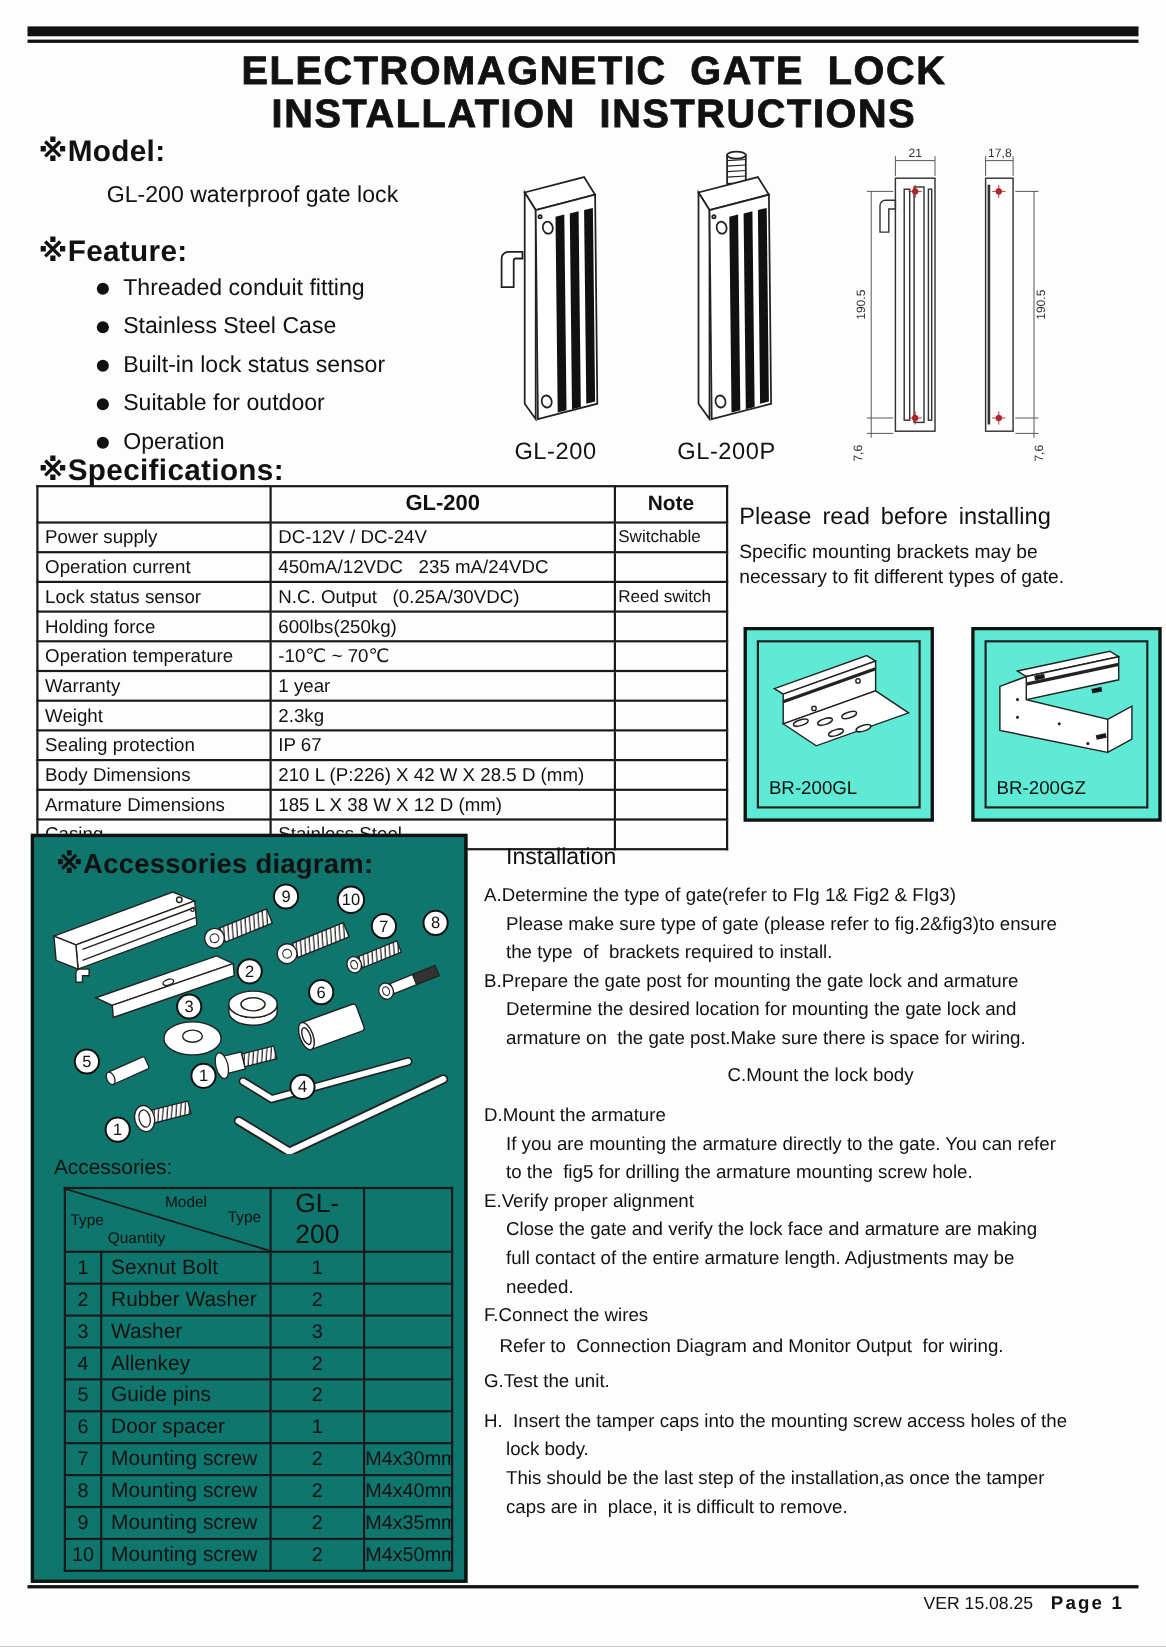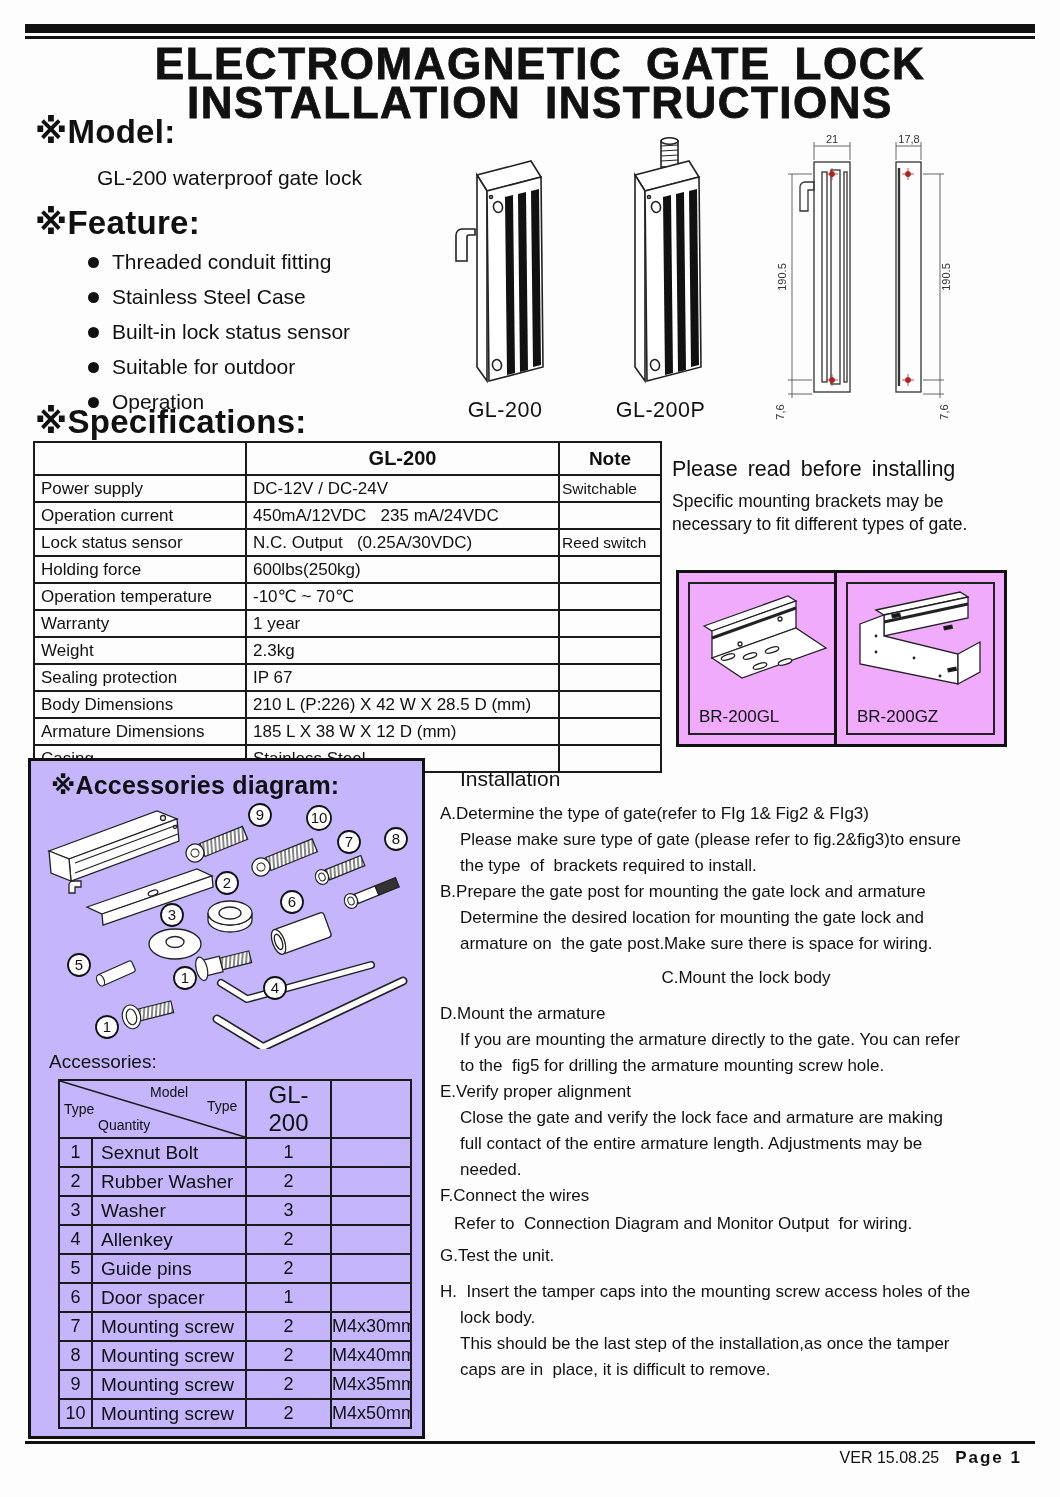--- a/index.html
+++ b/index.html
@@ -1,41 +1,41 @@
 <!DOCTYPE html>
 <html><head>
 <meta charset="utf-8">
 <style>
   html,body{margin:0;padding:0;background:#888;}
   .page{position:relative;width:1060px;height:1497px;background:#fdfdfd;margin:0 auto;
         font-family:"Liberation Sans","DejaVu Sans",sans-serif;color:#111;overflow:hidden;}
   .abs{position:absolute;}
   .bar{position:absolute;left:25px;width:1010px;background:#111;}
   .title{position:absolute;left:35px;top:44px;width:1010px;text-align:center;
-         font-weight:bold;font-size:44px;line-height:39px;letter-spacing:1.5px;word-spacing:10px;
+         font-weight:bold;font-size:36px;line-height:39px;letter-spacing:1.5px;word-spacing:10px;
          -webkit-text-stroke:0.8px #111;}
-  .h1{position:absolute;font-weight:bold;font-size:33px;letter-spacing:.3px;}
+  .h1{position:absolute;font-weight:bold;font-size:27px;letter-spacing:.3px;margin-top:10px;}
   .plain21{font-size:21px;}
   .features{position:absolute;left:88px;top:250px;margin:0;padding:0;list-style:none;}
   .features li{display:flex;align-items:flex-start;margin-bottom:11px;font-size:21px;}
   .features .dot{width:11px;height:11px;border-radius:50%;background:#111;margin:7px 13px 0 0;flex:none;}
   
   table.spec{position:absolute;left:33px;top:441px;width:627px;border-collapse:collapse;table-layout:fixed;}
   table.spec td{border:2px solid #1a1a1a;height:25px;font-size:17px;padding:0 6px;white-space:pre-wrap;overflow:hidden;}
   table.spec td.h{font-weight:bold;text-align:center;font-size:20px;}
   table.spec td.h.note{font-size:19px;}
   table.spec td.c2{text-align:left;font-size:15.5px;padding:0 2px;}
   
   .read-h{position:absolute;left:672px;top:457px;font-size:21.5px;word-spacing:4px;}
   .read-b{position:absolute;left:672px;top:490px;width:370px;font-size:17.5px;line-height:23px;}
-  .brbox{position:absolute;top:570px;width:167px;height:171px;border:3px solid #111;background:#f0abfc;}
+  .brbox{position:absolute;top:570px;width:167px;height:171px;border:3px solid #111;background:#5eead4;}
   .brbox .inner{position:absolute;left:9px;top:9px;right:9px;bottom:9px;border:2px solid #222;}
   .brbox .lbl{position:absolute;left:9px;bottom:6px;font-size:17px;}
   
-  .accbox{position:absolute;left:28px;top:758px;width:391px;height:675px;border:3px solid #111;background:#c4b5fd;}
+  .accbox{position:absolute;left:28px;top:758px;width:391px;height:675px;border:3px solid #111;background:#0f766e;}
   .acc-h{position:absolute;left:20px;top:10px;font-weight:bold;font-size:25px;letter-spacing:.2px;}
   .acc-lbl{position:absolute;left:18px;top:290px;font-size:19px;}
   table.acc{position:absolute;left:27px;top:318px;width:352px;border-collapse:collapse;table-layout:fixed;}
   table.acc td{border:2px solid #1a1a1a;font-size:18px;text-align:center;height:27px;padding:0 2px;overflow:hidden;}
   table.acc td.name{text-align:left;font-size:19px;padding-left:8px;}
   table.acc td.note{font-size:18px;padding:0;margin-top:48px;}
   table.acc td.diag{position:relative;height:56px;padding:0;}
   table.acc td.glhead{font-size:24px;height:56px;}
   .diag span{position:absolute;font-size:14px;}
   
@@ -275,21 +275,21 @@
             <ellipse cx="70" cy="82" rx="7" ry="2.6" transform="rotate(-18 70 82)"></ellipse>
             <ellipse cx="95" cy="78" rx="7" ry="2.6" transform="rotate(-18 95 78)"></ellipse>
             <circle cx="50" cy="60" r="2"></circle>
               <circle cx="90" cy="35" r="2"></circle>
           </g>
         </g>
       </svg>
       <div class="lbl">BR-200GL</div>
     </div>
   </div>
-  <div class="brbox" style="left:834px;text-align:center;">
+  <div class="brbox" style="left:883px;text-align:center;">
     <div class="inner">
       <svg width="145" height="120" viewBox="0 0 145 120">
         <g stroke="#222" stroke-width="1.3" fill="#fff">
           <polygon points="28,26 112,8 120,13 36,31"></polygon>
           <polygon points="36,31 120,13 120,34 36,52"></polygon>
           <line x1="36" y1="38" x2="120" y2="20" stroke-width="3"></line>
           <polygon points="12,40 36,31 36,52 110,70 110,100 12,80"></polygon>
           <polygon points="110,70 132,58 132,88 110,100"></polygon>
           <g fill="#111">
             <rect x="44" y="30" width="8" height="3" transform="rotate(-12 48 31)"></rect>

